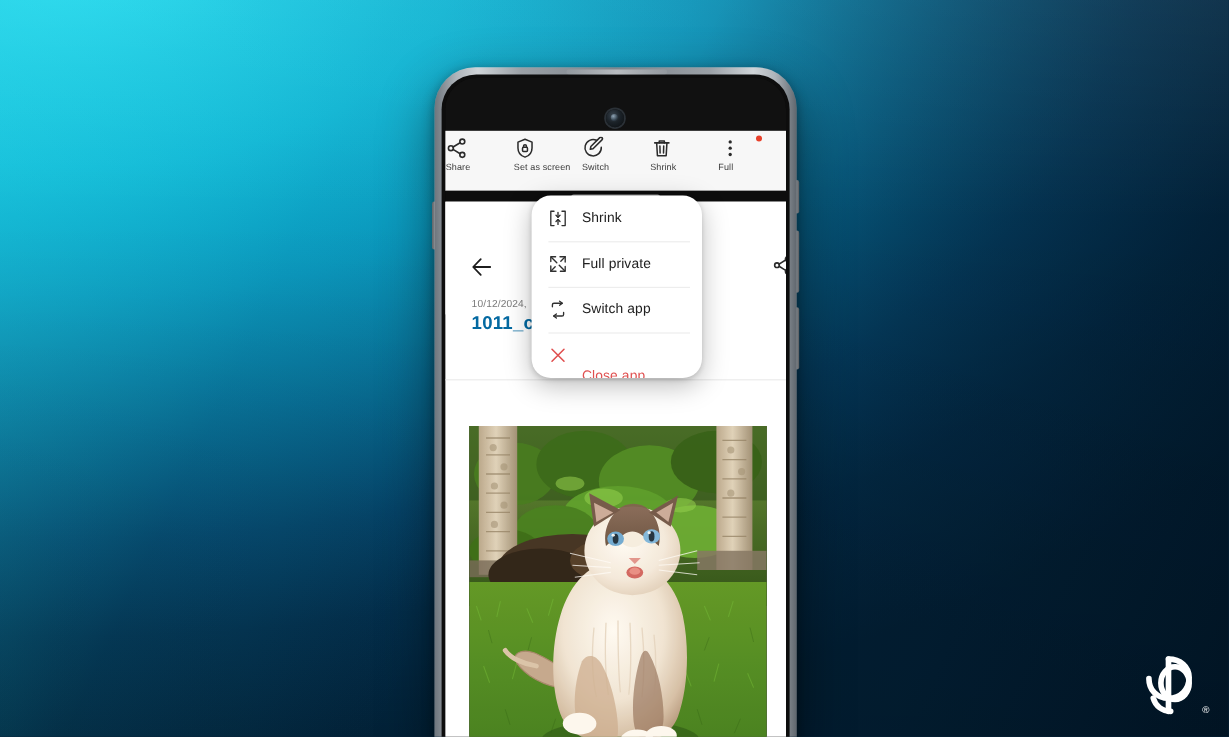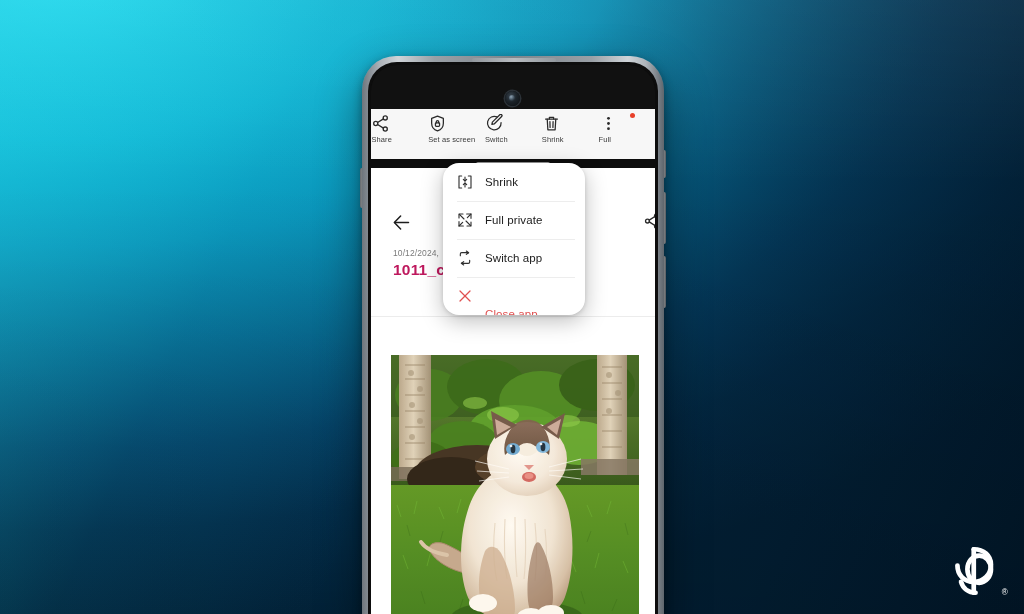--- a/index.html
+++ b/index.html
@@ -102,21 +102,21 @@
   }
   .back-arrow{position:absolute;left:20px;top:44px;width:21px;height:21px;color:#1d1d1d;}
   .hdr-right{position:absolute;right:10px;top:44px;display:flex;align-items:center;gap:14px;}
   .hdr-ic{width:18px;height:18px;color:#2b2b2b;display:block;}
   .dots-wrap{position:relative;width:18px;height:18px;}
   .dots-badge{position:absolute;right:-1px;top:-1px;width:5px;height:5px;border-radius:50%;background:#e8402a;}
   .meta-date{
     position:absolute;left:22px;top:80px;font-size:8.5px;color:#7b7b7b;white-space:nowrap;letter-spacing:0.1px;
   }
   .meta-name{
-    position:absolute;left:22px;top:93px;font-size:15.5px;color:#be185d;font-weight:700;white-space:nowrap;letter-spacing:0.2px;
+    position:absolute;left:22px;top:93px;font-size:15.5px;color:#0369a1;font-weight:700;white-space:nowrap;letter-spacing:0.2px;
   }
   .hairline{position:absolute;left:0;top:148px;width:284px;height:1px;background:#ececec;}
 
   
   .photo{
     position:absolute;left:20px;top:187px;width:248px;height:367px;overflow:hidden;background:#2b3a16;
   }
   .photo svg{display:block;width:248px;height:367px;}
 
   

